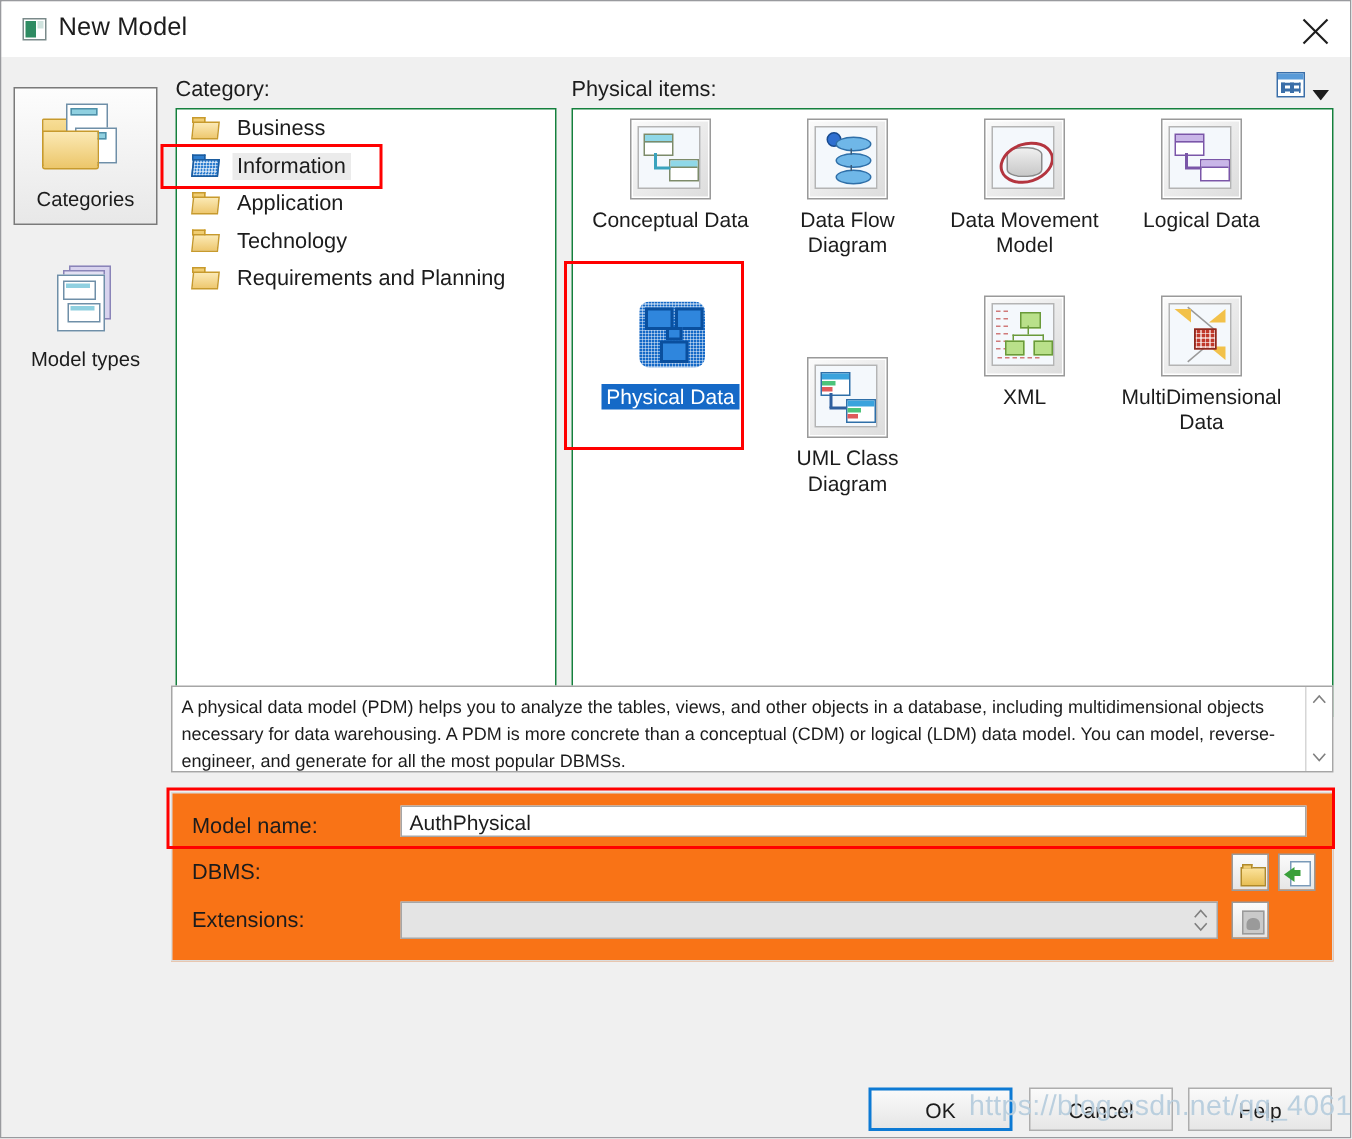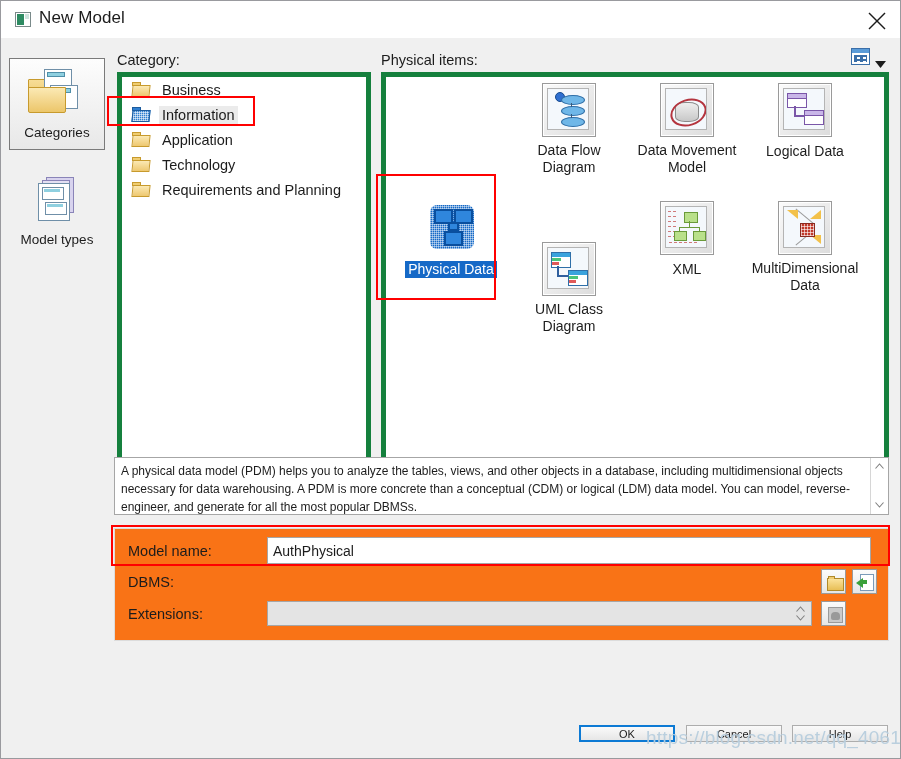--- a/index.html
+++ b/index.html
@@ -119,21 +119,21 @@
   
   .field-caption {
     position: absolute;
     font-size: 14.5px; color: #1c1c1c;
   }
 
   
   .listpanel {
     position: absolute;
     background: #ffffff;
-    border: 5px solid #15803d;
+    border: 1px solid #15803d;
     box-sizing: border-box;
     overflow: hidden;
   }
   .cat-row {
     position: relative;
     height: 25px;
     display: flex; align-items: center;
     padding-left: 10px;
     font-size: 14.5px; color: #1c1c1c;
     cursor: default;
@@ -307,25 +307,25 @@
   .btn-folder::before { content:""; position:absolute; left:0; top:-3px; width:7px;height:3px; background:#f0cd72; border:1px solid #b08a2a; border-bottom:none; box-sizing:border-box;}
   .btn-page { position:absolute; left:4px; top:1px; width:12px; height:15px; background:#fff; border:1px solid #7a9ab8; }
   .btn-garrow { position:absolute; left:0px; top:5px; width:0;height:0; border-style:solid; border-width:5px 7px 5px 0; border-color:transparent #3aa03a transparent transparent; }
   .btn-garrow2 { position:absolute; left:5px; top:7px; width:6px;height:4px; background:#3aa03a; }
   .btn-gray { position:absolute; left:3px; top:2px; width:13px; height:14px; background:#cacaca; border:1px solid #9a9a9a; }
   .btn-gray::after { content:""; position:absolute; left:2px; top:4px; width:9px; height:8px; background:#9a9a9a; border-radius:4px 4px 2px 2px; }
 
   
   .dlgbtn {
     position: absolute;
-    height: 17px;
+    height: 29px;
     background: linear-gradient(#fafafa,#e6e6e6);
     border: 1px solid #adadad;
     box-sizing: border-box;
-    font-size: 11px; color: #1c1c1c;
+    font-size: 14px; color: #1c1c1c;
     display: flex; align-items: center; justify-content: center;
     cursor: default;
   }
   .dlgbtn.default { border: 2px solid #0d7ad4; }
 
   
   .viewtoggle { position:absolute; }
   .vt-ico {
     position:absolute; left:0; top:0; width:19px; height:17px;
     background:#ffffff; border:1px solid #3a6ea8; box-sizing:border-box;
@@ -450,20 +450,36 @@
           </span>
         <span class="lbl">Requirements and Planning</span>
       </div>
     </div>
 
     <div class="field-caption" style="left:380px; top:14px;">Physical items:</div>
 
     <div class="listpanel" style="left:380px; top:34px; width:508px; height:406px;">
       <div class="items-grid">
 
+        <div class="grid-cell" style="left:6px; top:6px;">
+          <div class="cell-ico-wrap">
+            <div class="ico-frame"></div>
+            <div class="ico-inner">
+              <div class="ent" style="left:3px; top:4px; width:18px; height:13px;">
+                  <span class="hdr"></span>
+                </div>
+              <div class="ent" style="left:20px; top:21px; width:18px; height:13px;">
+                  <span class="hdr"></span>
+                </div>
+              <div class="lnk" style="left:10px; top:17px; width:2px; height:10px;"></div>
+              <div class="lnk" style="left:10px; top:26px; width:11px; height:2px;"></div>
+            </div>
+          </div>
+          <span class="cell-label">Conceptual Data</span>
+        </div>
 
         <div class="grid-cell" style="left:124px; top:6px;">
           <div class="cell-ico-wrap">
             <div class="ico-frame"></div>
             <div class="ico-inner">
               <div class="dfdot" style="left:7px; top:3px;"></div>
               <div class="dfnode" style="left:13px; top:6px; width:22px; height:8px;"></div>
               <div class="dfnode" style="left:13px; top:17px; width:22px; height:8px;"></div>
               <div class="dfnode" style="left:13px; top:28px; width:22px; height:8px;"></div>
               <div class="arr" style="left:23px; top:14px; height:4px;"></div>
@@ -587,21 +603,21 @@
           <svg width="9" height="6" viewBox="0 0 9 6">
               <path d="M0.5 0.5 L4.5 5 L8.5 0.5" fill="none" stroke="#808080" stroke-width="1.1"></path>
             </svg>
         </div>
       </div>
     </div>
 
     <div class="groupbox" style="left:113px; top:490px; width:775px; height:113px;">
 
       <div class="field-caption" style="left:13px; top:14px;">Model name:</div>
-      <div class="txtinput" style="left:152px; top:8px; width:604px; height:27px;" placeholder="">AuthPhysical</div>
+      <div class="txtinput" style="left:152px; top:8px; width:604px; height:21px;" placeholder="">AuthPhysical</div>
 
       <div class="field-caption" style="left:13px; top:45px;">DBMS:</div>
       <div class="sqbtn" style="left:706px; top:40px;">
         <span class="gi">
             <span class="btn-folder"></span>
           </span>
       </div>
       <div class="sqbtn" style="left:737px; top:40px;">
         <span class="gi">
           <span class="btn-page"></span>

